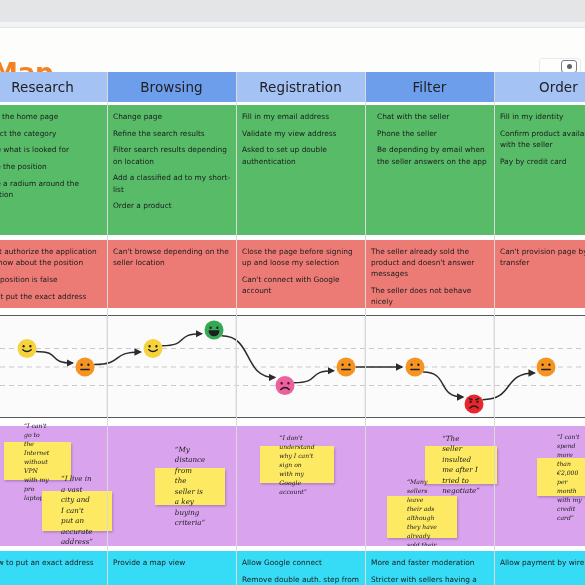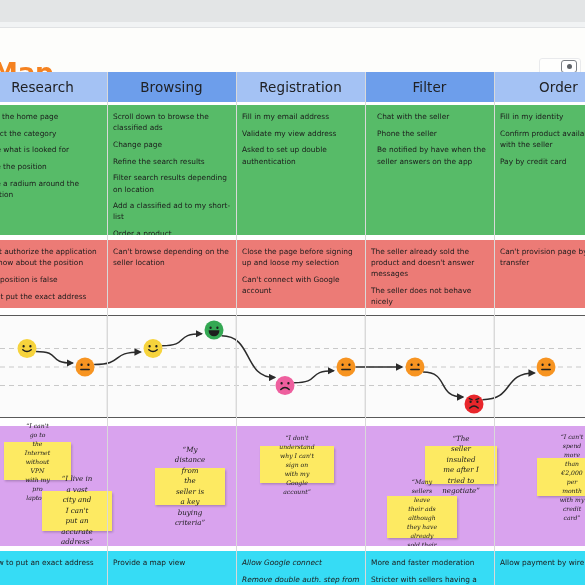--- a/index.html
+++ b/index.html
@@ -82,21 +82,21 @@
 
   
   .band-emotion { background: #fbfbfb; border-top: 1.2px solid #595959; border-bottom: 1.2px solid #595959; }
   .band-emotion svg { position: absolute; left: 0; top: 0; }
 
   
   .note {
     position: absolute; background: #fdea62;
     box-shadow: 1px 1.5px 2.2px rgba(0,0,0,.22);
     display: flex; align-items: center; justify-content: center;
-    text-align: center; padding: 4px 20px;
+    text-align: left; padding: 4px 20px;
   }
   .note span {
     font-family: "DejaVu Serif", serif; font-style: italic;
     font-size: 7.1px; line-height: 10.5px; color: #1a1a1a;
   }
   .note.sm span { font-size: 6.1px; line-height: 9px; }
 </style>
 </head>
 <body>
 
@@ -141,36 +141,35 @@
     <div class="band band-gap" style="top:30px;height:3px"></div>
     <div class="band band-actions" id="band-actions" style="top:33px;height:130px">
         <div class="band-cell" style="left: -22px; width: 129px;">
           <p>Visit the home page</p>
           <p>Select the category</p>
           <p>Type what is looked for</p>
           <p>Give the position</p>
           <p>Give a radium around the position</p>
         </div>
         <div class="band-cell" style="left: 107px; width: 129px;">
-          <p>Scroll down to browse the classified ads</p>
           <p>Change page</p>
           <p>Refine the search results</p>
           <p>Filter search results depending on location</p>
           <p>Add a classified ad to my short-list</p>
           <p>Order a product</p>
         </div>
         <div class="band-cell" style="left: 236px; width: 129px;">
           <p>Fill in my email address</p>
           <p>Validate my view address</p>
           <p>Asked to set up double authentication</p>
         </div>
         <div class="band-cell" style="left: 365px; width: 129px; padding-left: 12px;">
           <p>Chat with the seller</p>
           <p>Phone the seller</p>
-          <p>Be notified by have when the seller answers on the app</p>
+          <p>Be depending by email when the seller answers on the app</p>
         </div>
         <div class="band-cell" style="left: 494px; width: 129px;">
           <p>Fill in my identity</p>
           <p>Confirm product availability with the seller</p>
           <p>Pay by credit card</p>
         </div>
       </div>
 
     <div class="band band-gap" style="top:163px;height:5px"></div>
     <div class="band band-pains" id="band-pains" style="top:168px;height:68px">
@@ -306,21 +305,21 @@
 
     <div class="band band-gap" style="top:474px;height:5px"></div>
 
     <div class="band band-ideas" id="band-ideas" style="top:479px;height:34px">
         <div class="band-cell" style="left: -22px; width: 129px;">
           <p>Allow to put an exact address</p>
         </div>
         <div class="band-cell" style="left: 107px; width: 129px;">
           <p>Provide a map view</p>
         </div>
-        <div class="band-cell" style="left: 236px; width: 129px; font-style: italic;">
+        <div class="band-cell" style="left: 236px; width: 129px;">
           <p>Allow Google connect</p>
           <p>Remove double auth. step from the registration process</p>
         </div>
         <div class="band-cell" style="left: 365px; width: 129px;">
           <p>More and faster moderation</p>
           <p>Stricter with sellers having a bad behavior</p>
         </div>
         <div class="band-cell" style="left: 494px; width: 129px;">
           <p>Allow payment by wire transfer</p>
         </div>

